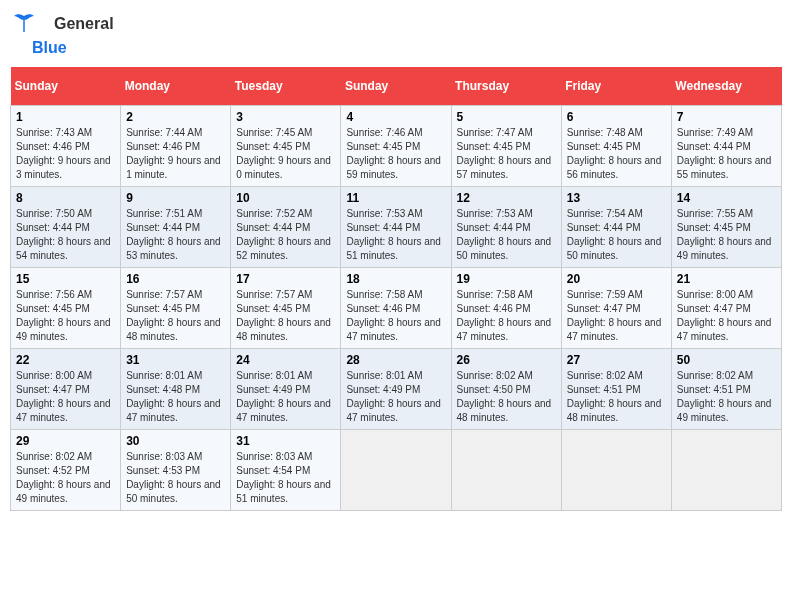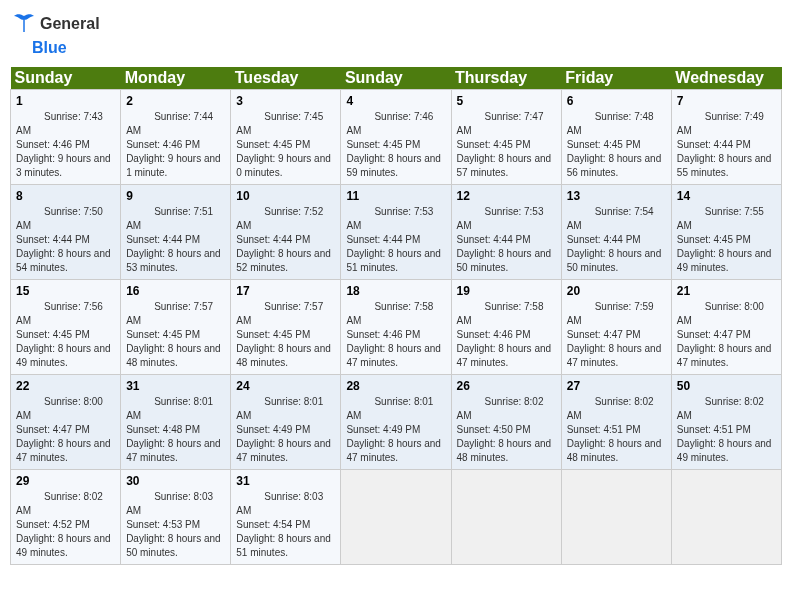--- a/index.html
+++ b/index.html
@@ -32,25 +32,25 @@
     .subtitle {
       font-size: 14px;
       color: #555;
     }
     table {
       width: 100%;
       border-collapse: collapse;
       font-size: 11px;
     }
     thead th {
-      background-color: #4d7c0f;
+      background-color: #ef4444;
       color: #fff;
-      padding: 2px 4px;
+      padding: 12px 4px;
       text-align: left;
-      font-size: 16px;
+      font-size: 12px;
       font-weight: bold;
     }
     tbody tr {
       vertical-align: top;
     }
     tbody td {
       border: 1px solid #ccc;
       padding: 4px 5px;
       height: 80px;
       width: calc(100% / 7);
@@ -64,33 +64,32 @@
     .day-num {
       font-weight: bold;
       font-size: 12px;
       display: block;
       margin-bottom: 2px;
     }
     .day-info {
       font-size: 10px;
       color: #333;
       line-height: 1.4;
-      margin-left: 28px;
     }
     .empty-cell {
       background-color: #f0f0f0 !important;
     }
   </style>
 </head>
 <body>
 
 <div class="header">
   <div class="logo">
   <div style="display:flex;flex-direction:column;align-items:flex-start;line-height:1.2;">
-    <span style="display:flex;align-items:center;gap:2px;">
+    <span style="display:flex;align-items:center;gap:16px;">
       <svg width="28" height="28" viewBox="0 0 28 28">
         <path d="M14 6 C14 6, 20 2, 24 6 C20 6 18 10 14 10 C10 10 8 6 4 6 C8 2 14 6 14 6Z" fill="#1a73e8"></path>
         <path d="M14 10 L14 22" stroke="#1a73e8" stroke-width="1.5" fill="none"></path>
       </svg>
       <span style="font-size:16px;font-weight:bold;color:#333;">General</span>
     </span>
     <span style="font-size:16px;font-weight:bold;color:#1a73e8;margin-left:22px;">Blue</span>
   </div>
 </div>
   <div class="title-block">

